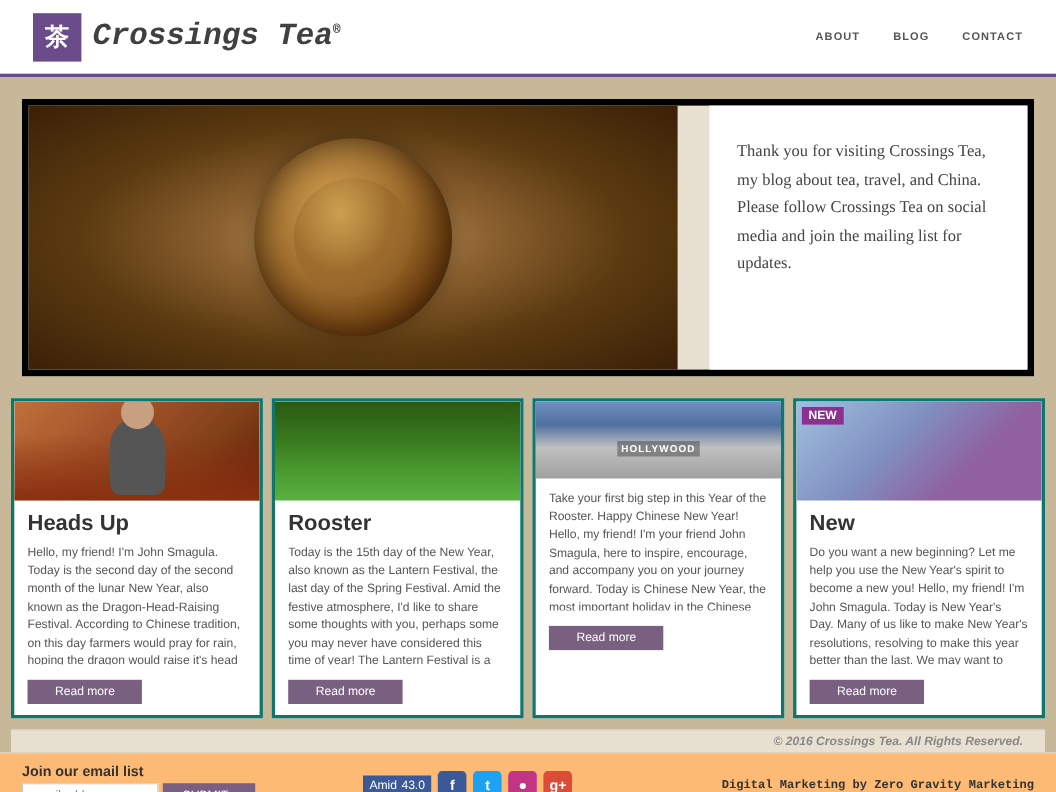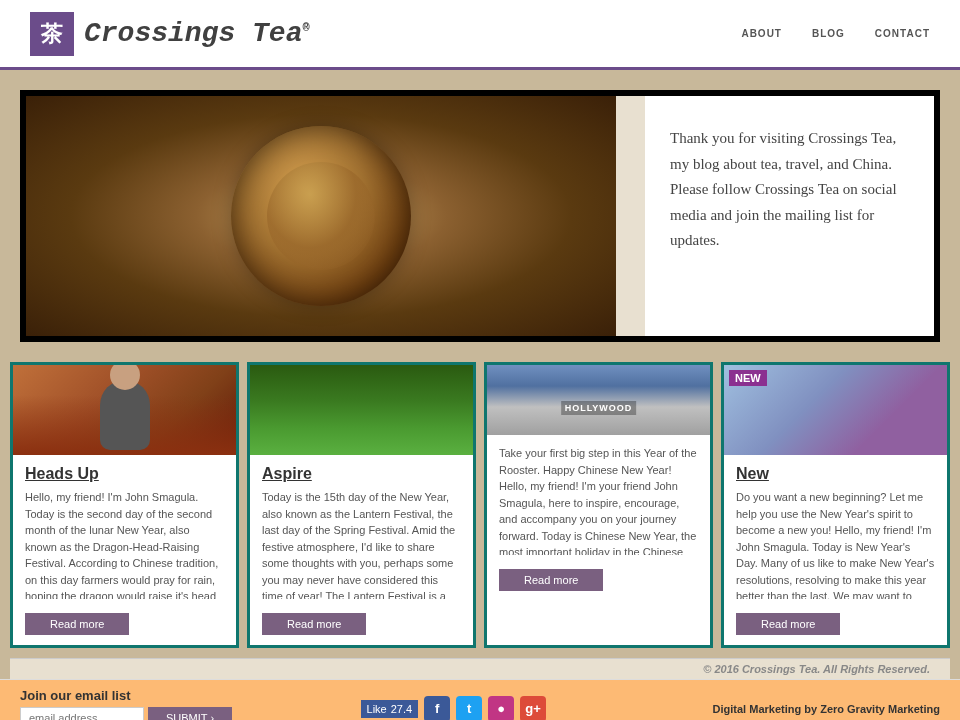--- a/index.html
+++ b/index.html
@@ -183,26 +183,25 @@
       color: #fff;
       font-size: 11px;
       font-weight: bold;
       padding: 2px 6px;
       font-family: Arial, sans-serif;
     }
     .card-content {
       padding: 10px 12px 8px;
     }
     .card-title {
-      font-size: 16px;
+      font-size: 20px;
       font-weight: bold;
       color: #333;
       margin-bottom: 6px;
       font-family: Arial, sans-serif;
-      text-decoration: underline;
     }
     .card-body {
       font-size: 11px;
       color: #555;
       line-height: 1.5;
       font-family: Arial, sans-serif;
       height: 110px;
       overflow: hidden;
     }
     .read-more-btn {
@@ -296,21 +295,21 @@
       font-weight: bold;
       font-family: Arial, sans-serif;
     }
     .fb-icon { background: #3b5998; }
     .tw-icon { background: #1da1f2; }
     .ig-icon { background: #c13584; }
     .gp-icon { background: #dd4b39; }
     #digital-marketing {
       font-size: 11px;
       color: #888;
-      font-family: Liberation Sans, sans-serif;
+      font-family: Liberation Mono, monospace;
       text-align: center;
       padding-left: 38px;
     }
     #digital-marketing span { color: #333; font-weight: bold; }
   </style>
 </head>
 <body>
 
 <div id="header">
   <div id="logo-area">
@@ -346,21 +345,21 @@
     <div class="card-content">
       <div class="card-title">Heads Up</div>
       <div class="card-body">Hello, my friend! I'm John Smagula. Today is the second day of the second month of the lunar New Year, also known as the Dragon-Head-Raising Festival.  According to Chinese tradition, on this day farmers would pray for rain, hoping the dragon would raise it's head and bring enough rain to ensure the year's harvest. So on this festival, how can...</div>
     </div>
     <button class="read-more-btn">Read more</button>
   </div>
 
   <div class="card">
     <div class="card-img-bright"></div>
     <div class="card-content">
-      <div class="card-title">Aspire</div>
+      <div class="card-title">Rooster</div>
       <div class="card-body">Today is the 15th day of the New Year, also known as the Lantern Festival, the last day of the Spring Festival. Amid the festive atmosphere, I'd like to share some thoughts with you, perhaps some you may never have considered this time of year!    The Lantern Festival is a time to hang red lanterns, eat rice...</div>
     </div>
     <button class="read-more-btn">Read more</button>
   </div>
 
   <div class="card">
     <div class="card-img-aspire">
       <div class="hollywood-sign">HOLLYWOOD</div>
     </div>
     <div class="card-content">
@@ -389,22 +388,22 @@
 <div id="bottom-bar">
   <div id="email-section">
     <div id="email-label">Join our email list</div>
     <div id="email-row">
       <input type="email" id="email-input" placeholder="email address" style="">
       <button id="submit-btn">SUBMIT ›</button>
     </div>
   </div>
   <div id="social-section">
     <div class="fb-like">
-      <span>Like</span>
-      <span>27.4</span>
+      <span>Amid</span>
+      <span>43.0</span>
     </div>
     <div class="social-icon fb-icon">f</div>
     <div class="social-icon tw-icon">t</div>
     <div class="social-icon ig-icon">●</div>
     <div class="social-icon gp-icon">g+</div>
   </div>
   <div id="digital-marketing">
     <span>Digital Marketing by</span>
     <span>Zero Gravity Marketing</span>
   </div>

